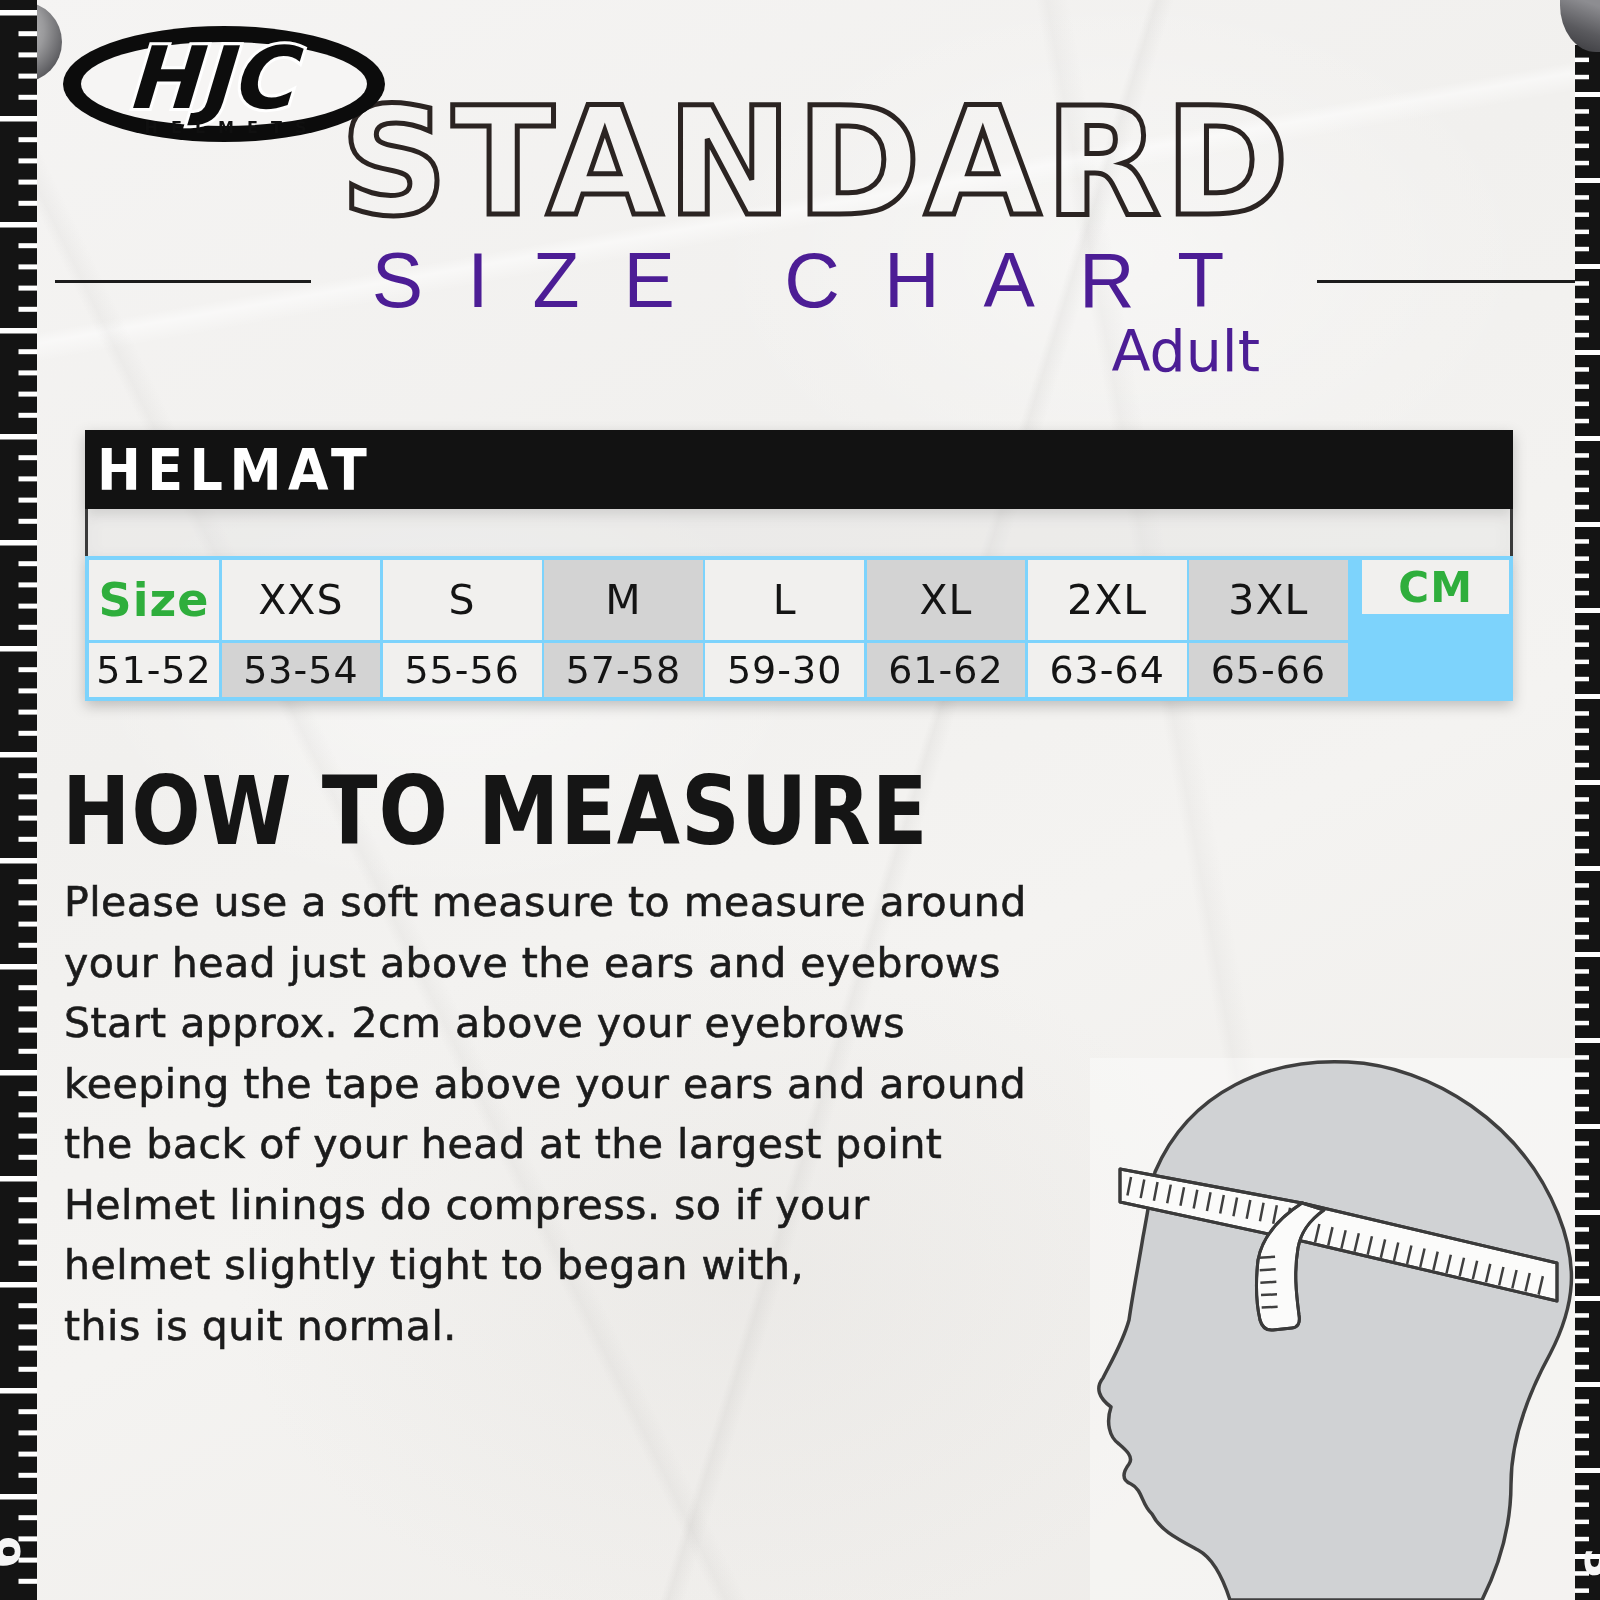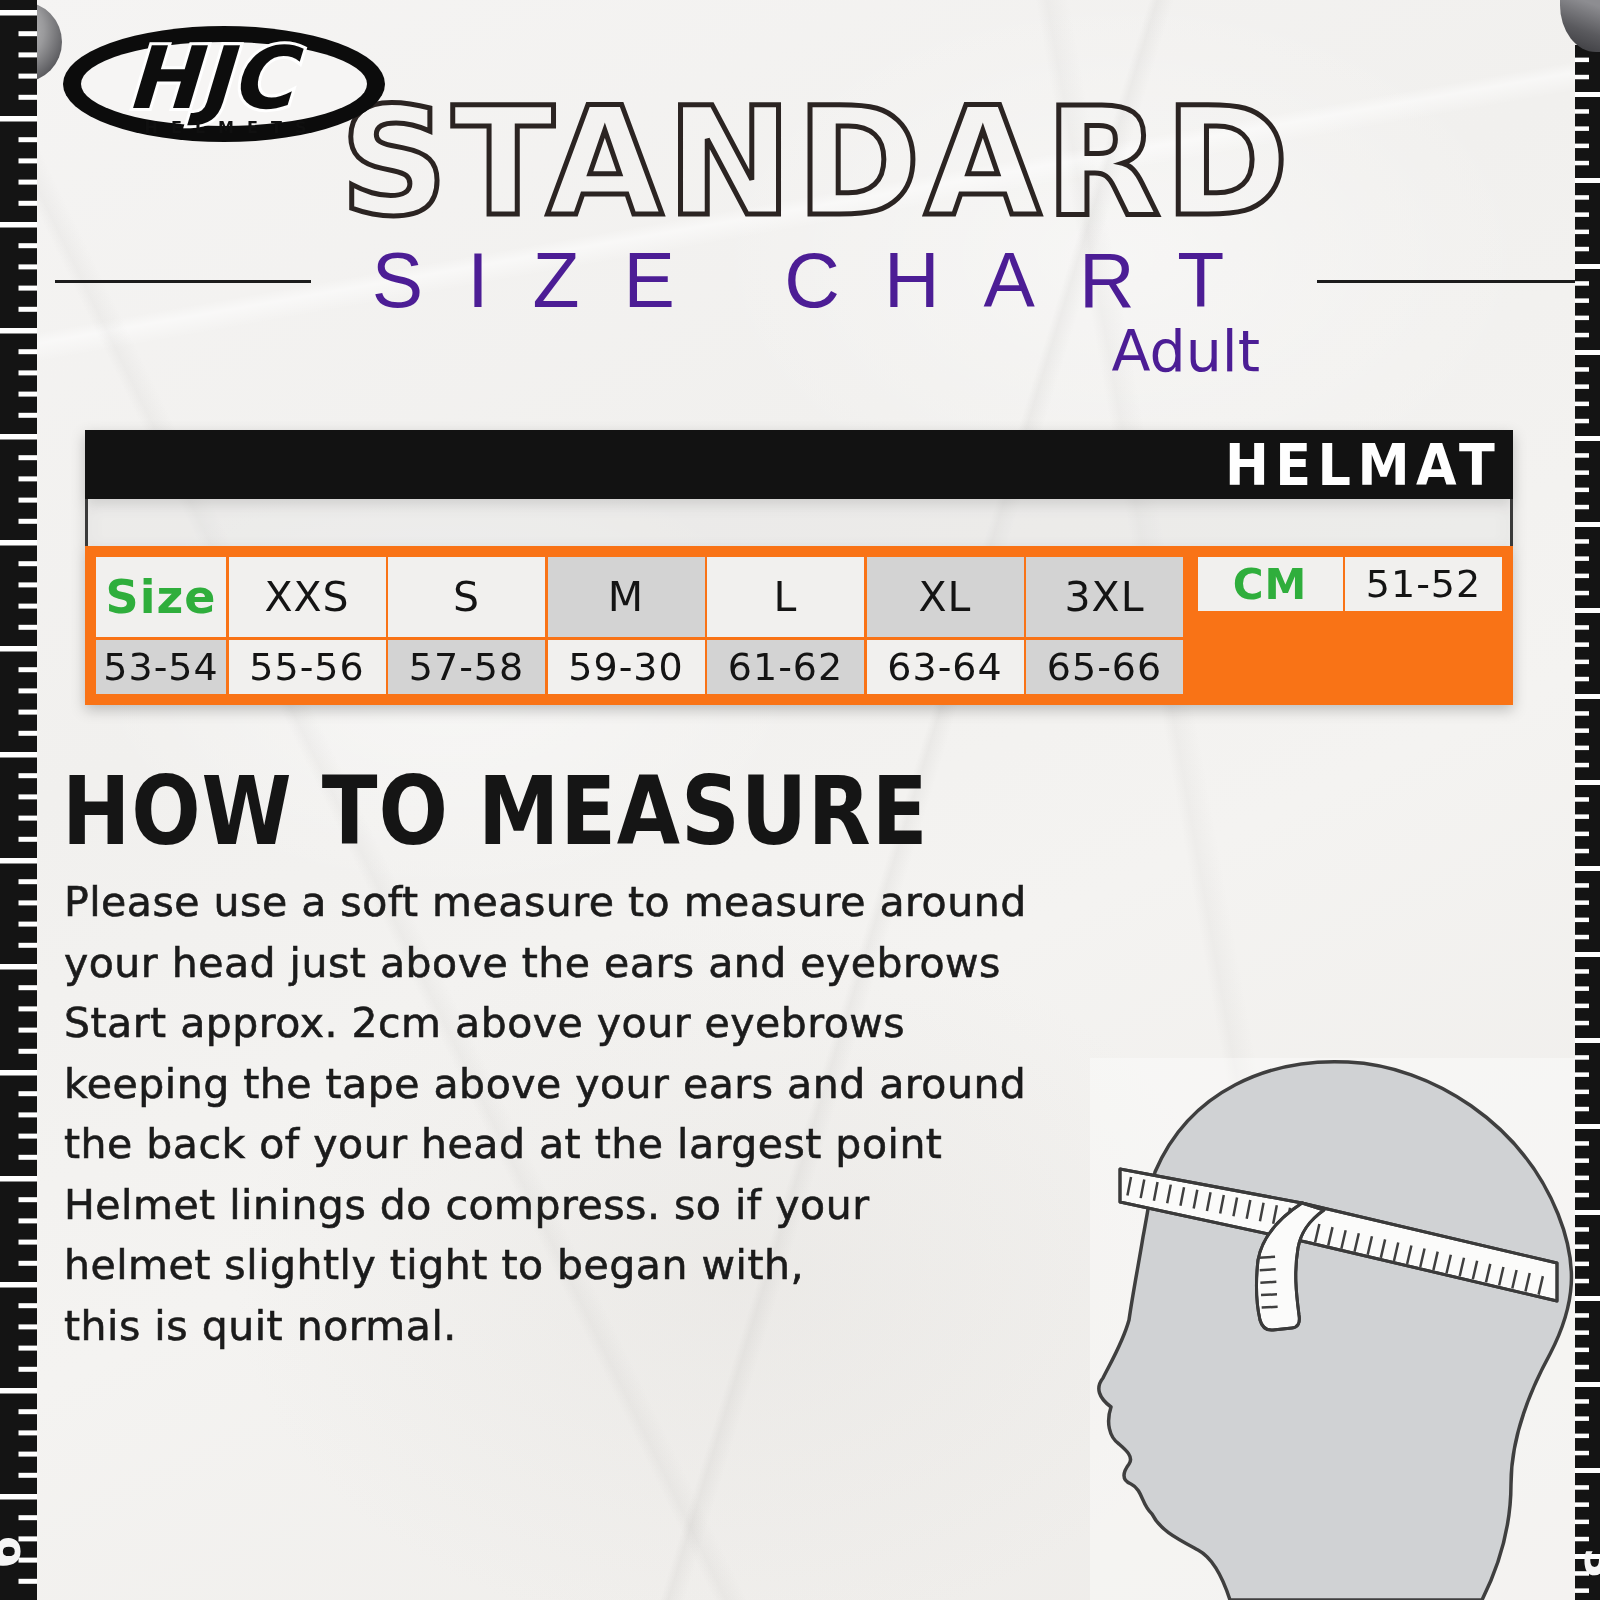--- a/index.html
+++ b/index.html
@@ -38,24 +38,24 @@
     -webkit-text-stroke:5px #2b2422;line-height:1.05;}
   .sizechart{left:330px;top:236px;width:980px;text-align:center;z-index:3;
     font-family:"Liberation Sans",sans-serif;font-weight:normal;
     font-size:77px;letter-spacing:44px;color:#4c1d95;}
   .line-l{left:55px;top:280px;width:256px;height:3px;background:#1c1c1c;z-index:3;}
   .line-r{left:1317px;top:280px;width:260px;height:3px;background:#1c1c1c;z-index:3;}
   .adult{left:1010px;top:318px;width:250px;text-align:right;z-index:3;
     font-size:57px;color:#4c1d95;}
   
   .size-table{left:85px;top:430px;width:1428px;z-index:4;filter:drop-shadow(0 5px 7px rgba(0,0,0,.22));}
-  .tbar{height:69px;background:#121212;display:flex;align-items:center;justify-content:flex-end;}
+  .tbar{height:79px;background:#121212;display:flex;align-items:center;justify-content:flex-start;}
   .tbar span{color:#fff;font-size:57px;font-weight:bold;letter-spacing:7px;transform:scaleX(.92);display:inline-block;}
   .tspacer{height:47px;border-left:3px solid #3a3a3a;border-right:3px solid #3a3a3a;background:rgba(255,255,255,.25);}
-  .trows{display:grid;grid-template-columns:130px repeat(8,1fr);gap:2.5px;background:#f97316;padding:11px;}
+  .trows{display:grid;grid-template-columns:130px repeat(8,1fr);gap:2.5px;background:#7dd3fc;padding:4px;}
   .cell{background:#f1f0ee;display:flex;align-items:center;justify-content:center;
     font-size:41px;font-weight:400;color:#141414;letter-spacing:1px;}
   .rsize{height:80px;}
   .rcm{height:54px;font-size:38px;}
   .cell.g{background:#d3d3d3;}
   .cell.lab{color:#2fae3c;font-weight:bold;}
   .lab-size{font-size:46px;}
   .lab-cm{font-size:42px;margin-left:12px;}
   
   .howto{left:62px;top:756px;z-index:3;font-size:95px;font-weight:bold;color:#151515;
@@ -122,20 +122,21 @@
     <span>HELMAT</span>
   </div>
   <div class="tspacer"></div>
   <div class="trows">
     <div class="cell rsize lab lab-size">Size</div>
     <div class="cell rsize">XXS</div>
     <div class="cell rsize">S</div>
     <div class="cell rsize g">M</div>
     <div class="cell rsize">L</div>
     <div class="cell rsize g">XL</div>
+    <div class="cell rsize">2XL</div>
     <div class="cell rsize g">3XL</div>
 
     <div class="cell rcm lab lab-cm">CM</div>
     <div class="cell rcm">51-52</div>
     <div class="cell rcm g">53-54</div>
     <div class="cell rcm">55-56</div>
     <div class="cell rcm g">57-58</div>
     <div class="cell rcm">59-30</div>
     <div class="cell rcm g">61-62</div>
     <div class="cell rcm">63-64</div>

